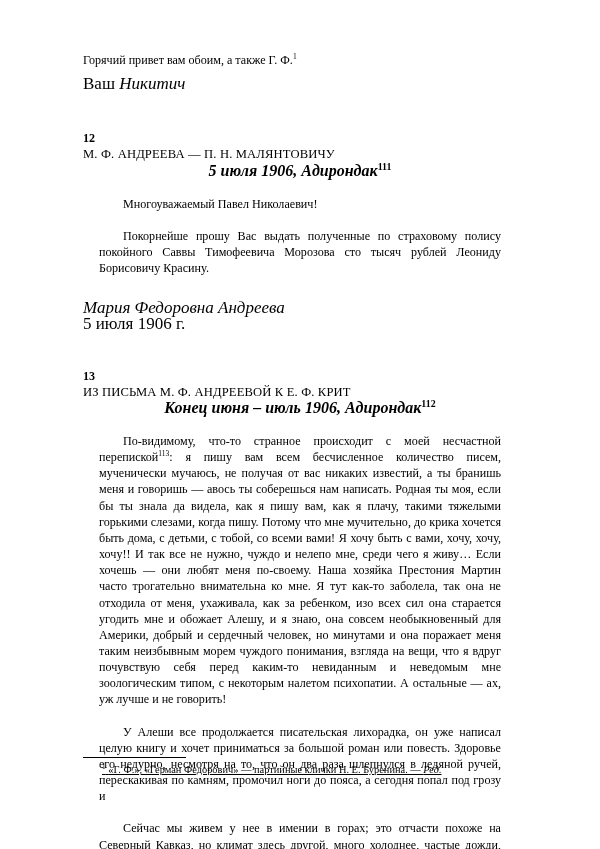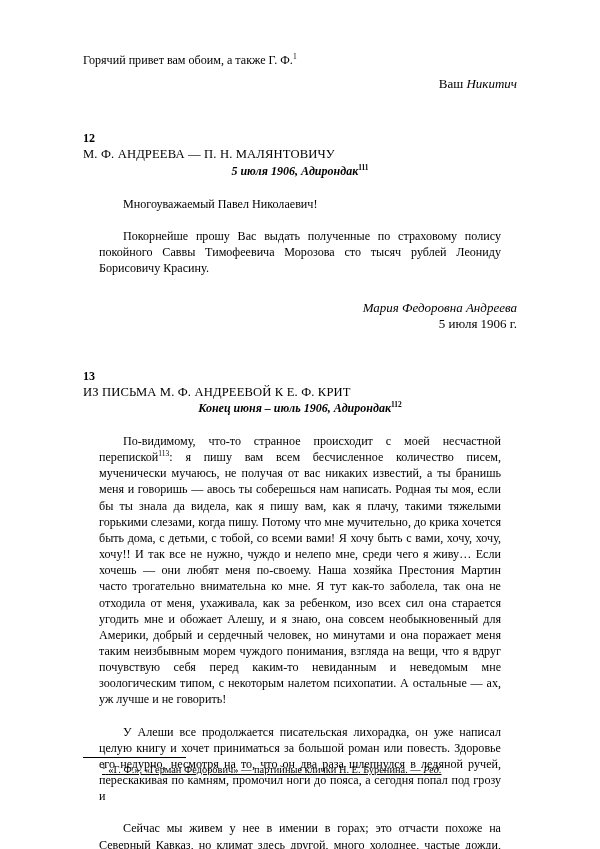--- a/index.html
+++ b/index.html
@@ -36,44 +36,43 @@
     hyphens: none;
   }
 
   .plain-line {
     font-size: 12.1px;
     line-height: 16.15px;
     text-align: left;
   }
 
   .right-line {
-    font-size: 13px;
+    font-size: 17px;
     line-height: 16.15px;
-    text-align: right;
   }
   .right-line .ital { font-style: italic; }
 
   
   .letter-block { margin: 0; }
 
   .letter-number {
     font-size: 12.1px;
     line-height: 16.15px;
     font-weight: bold;
     text-align: left;
   }
   .letter-title {
     font-size: 12.6px;
     line-height: 16.6px;
     font-weight: normal;
     text-align: left;
     letter-spacing: 0.15px;
   }
   .letter-date {
-    font-size: 12px;
+    font-size: 16px;
     line-height: 16.6px;
     font-weight: bold;
     font-style: italic;
     text-align: center;
   }
   sup {
     font-size: 0.62em;
     vertical-align: super;
     line-height: 0;
     font-weight: normal;

